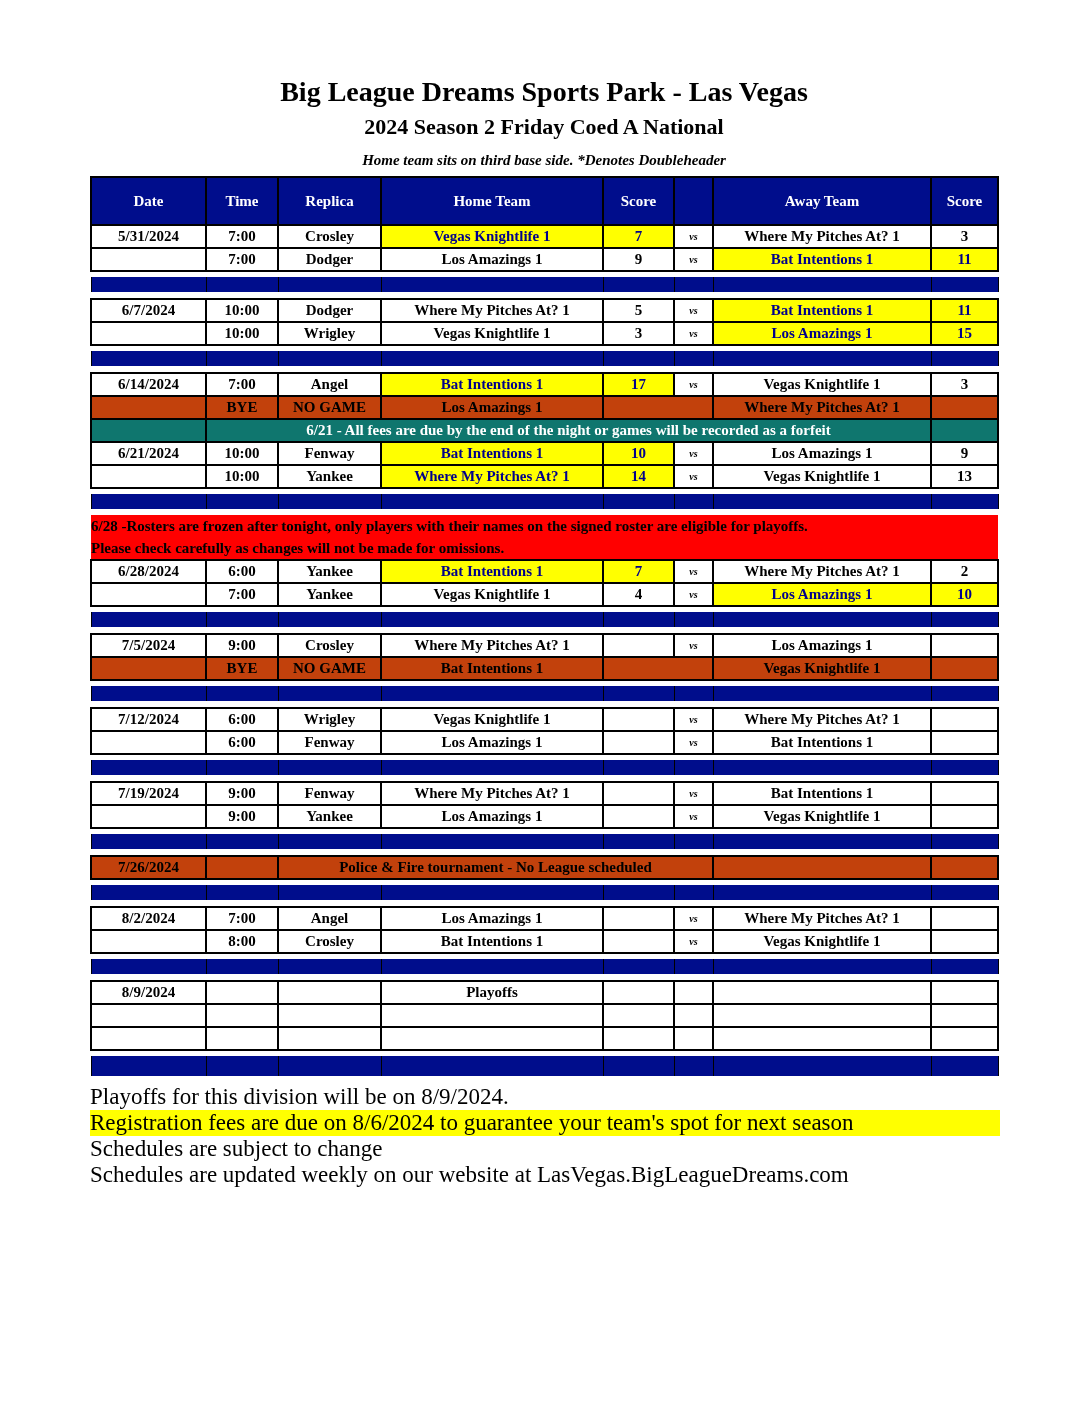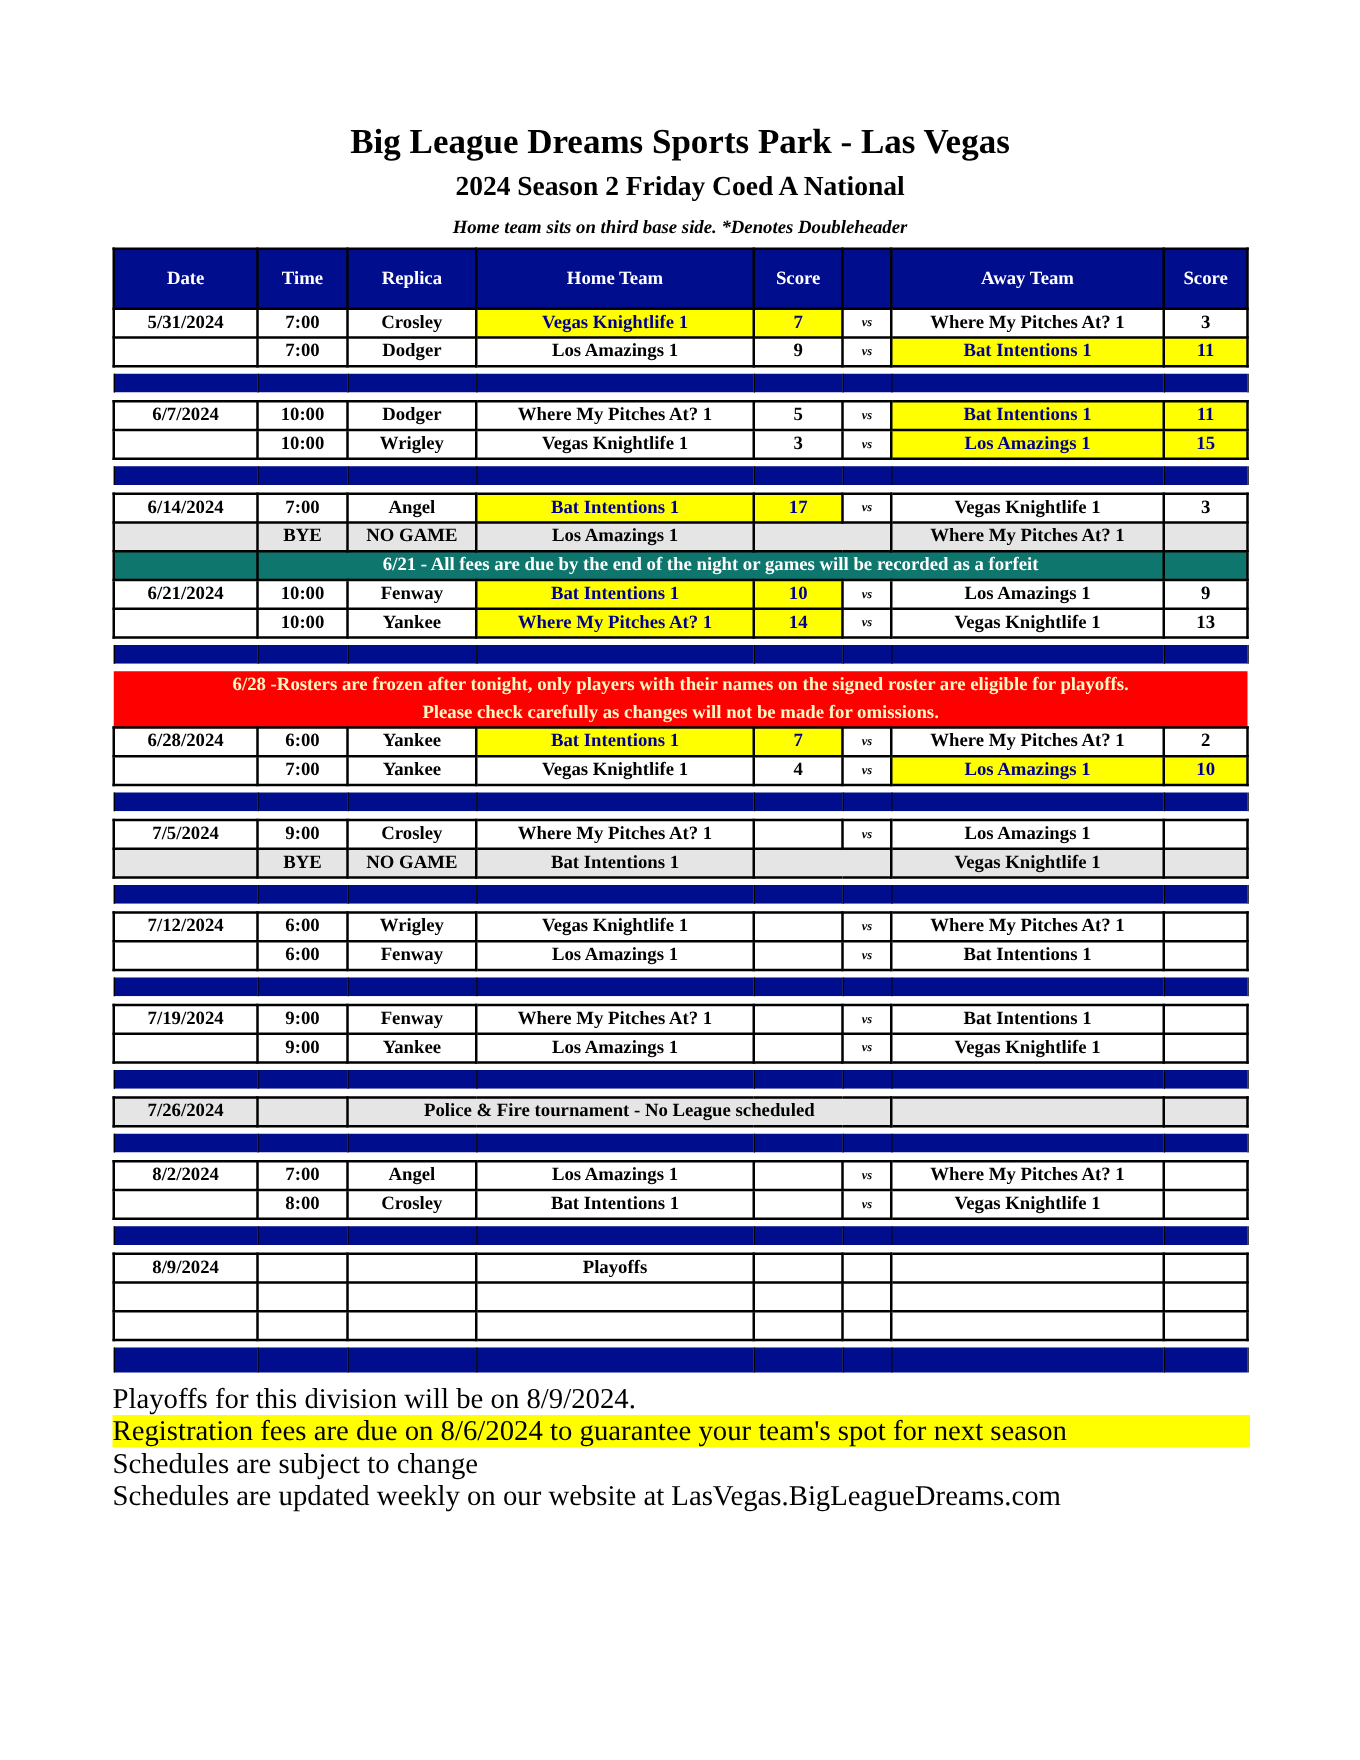--- a/index.html
+++ b/index.html
@@ -4,21 +4,21 @@
 <style>
   html,body { margin:0; padding:0; background:#ffffff; }
   .page {
     position:relative;
     width:1088px; height:1408px;
     background:#ffffff;
     font-family:"Liberation Serif", serif;
     color:#000;
     overflow:hidden;
   }
-  .titles { padding-top:98px; text-align:center; }
+  .titles { padding-top:76px; text-align:center; }
   .title   { font-size:28px; font-weight:bold; line-height:32px; }
   .subtitle{ font-size:22px; font-weight:bold; line-height:26px; margin-top:6px; }
   .note    { font-size:15px; font-weight:bold; font-style:italic; margin-top:12px; }
 
   table.sched {
     border-collapse:collapse;
     table-layout:fixed;
     width:907px;
     margin:7px 0 0 90px;
     font-weight:bold;
@@ -26,28 +26,28 @@
   }
   .sched th {
     background:#000D8C; color:#ffffff;
     border:2px solid #000;
     height:22px; font-size:15px; font-weight:bold; text-align:center;
     padding:12px;
   }
   .sched td { padding:0; text-align:center; vertical-align:middle; }
   td.b { border:2px solid #000; background:#fff; color:#000; height:21px; }
   td.win  { background:#FFFF00; color:#00008B; }
-  td.gray { background:#e5e5e5; }
+  td.gray { background:#c2410c; }
   td.vs   { font-style:italic; font-size:10px; font-weight:bold; }
   td.navycell { background:#000D8C; border-left:1px solid #000; border-right:1px solid #000; height:15px; }
   tr.tall td.navycell { height:20px; }
   td.gapcell  { border:none; background:#fff; height:5px; }
   tr.gap2 td.gapcell { height:6px; }
   td.navymsg  { background:#0f766e; color:#ffffff; border:2px solid #000; height:21px; }
-  td.redmsg   { background:#FF0000; color:#fef9c3; border:none; height:44px; text-align:center; }
+  td.redmsg   { background:#FF0000; color:#000000; border:none; height:44px; text-align:left; }
   td.redmsg div { line-height:22px; font-size:15px; font-weight:bold; }
 
   .footer { margin:8px 0 0 90px; width:910px; }
   .fline  { font-size:23px; font-weight:normal; line-height:26px; }
   .fline.highlight { background:#FFFF00; }
 </style>
 </head>
 <body>
 
 <div class="page">

